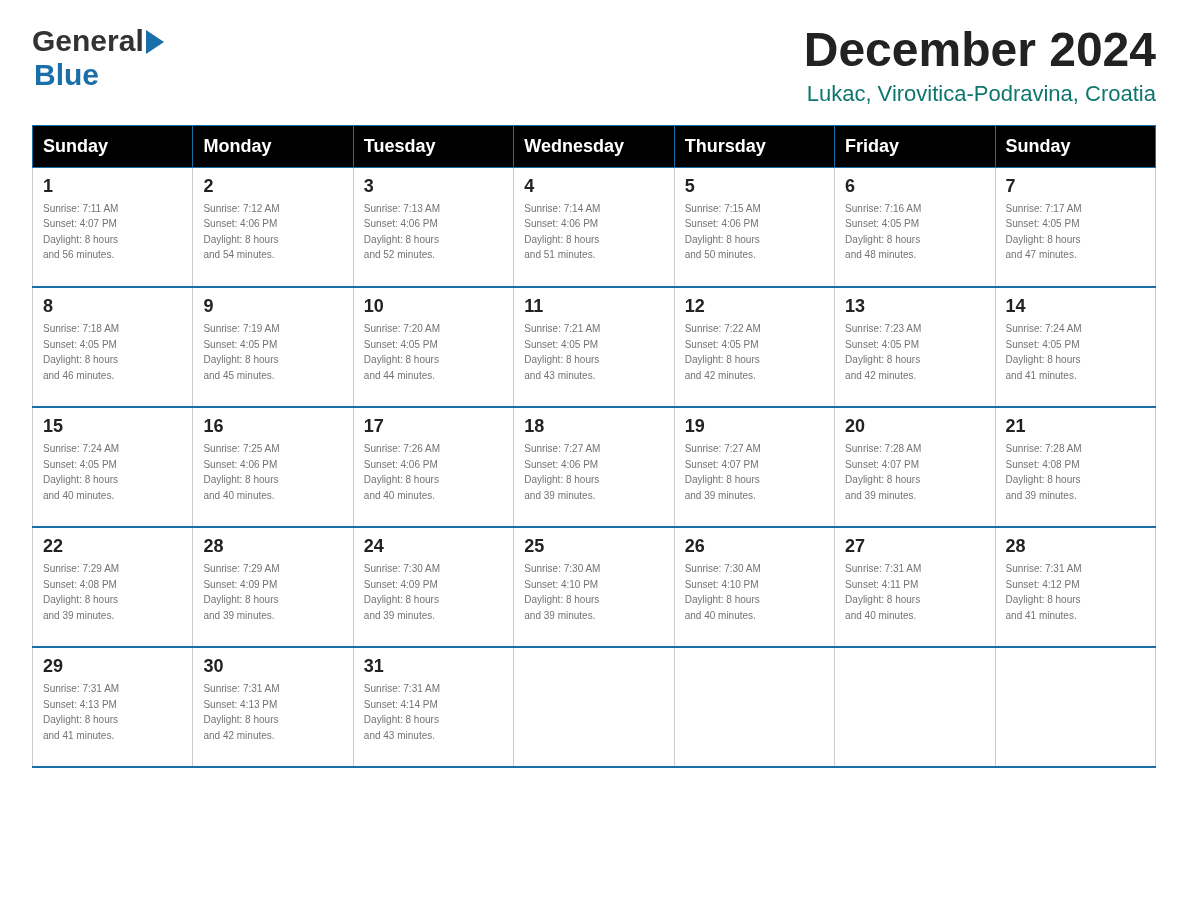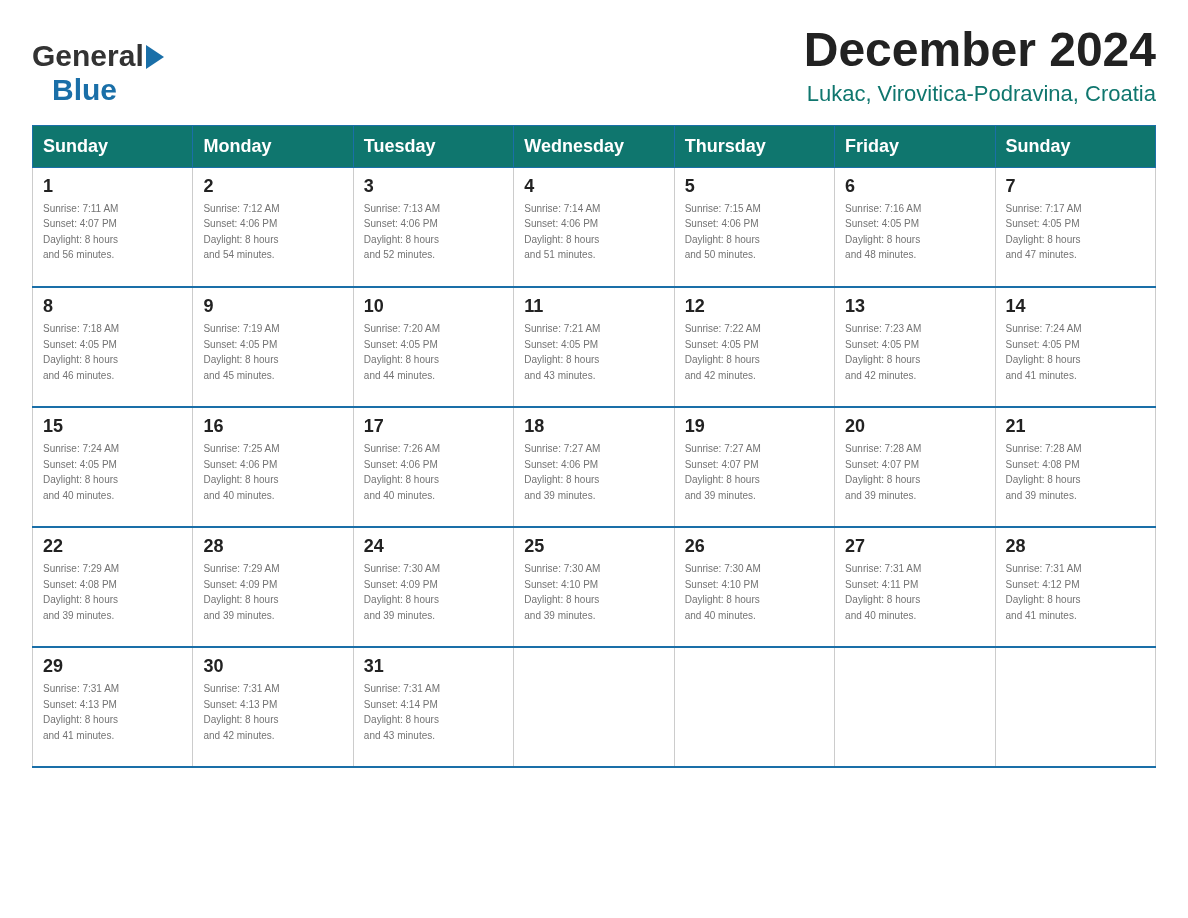--- a/index.html
+++ b/index.html
@@ -6,21 +6,21 @@
     body {
       background: #fff;
       font-family: Arial, sans-serif;
       padding: 24px 32px;
       width: 1188px;
       min-height: 918px;
     }
     .header {
       display: flex;
       justify-content: space-between;
-      align-items: flex-end;
+      align-items: flex-start;
       margin-bottom: 18px;
     }
     .logo-container {
       display: flex;
       flex-direction: column;
     }
     .logo-row1 {
       display: flex;
       align-items: center;
     }
@@ -37,21 +37,21 @@
       font-size: 22px;
       color: #0f766e;
       margin-top: 4px;
     }
     table {
       width: 100%;
       border-collapse: collapse;
       table-layout: fixed;
     }
     thead tr th {
-      background-color: #0f766e;
+      background-color: #000000;
       color: #fff;
       font-size: 18px;
       font-weight: bold;
       padding: 10px 10px;
       text-align: left;
       border: 1px solid #1a6fa8;
     }
     tbody tr td {
       vertical-align: top;
       padding: 8px 10px;
@@ -86,21 +86,21 @@
 <body>
 
 <div class="header">
   <div class="logo-container">
     <div class="logo-row1">
       <span style="font-size:30px;font-weight:bold;color:#333;font-family:Arial,sans-serif;">General</span>
       <svg width="22" height="28" viewBox="0 0 22 28" style="margin-left:2px;margin-top:2px;">
         <polygon points="0,2 18,14 0,26" fill="#1a6fa8"></polygon>
       </svg>
     </div>
-    <div style="margin-left:20px;">
+    <div style="margin-left:2px;">
       <span style="font-size:30px;font-weight:bold;color:#1a6fa8;font-family:Arial,sans-serif;">Blue</span>
     </div>
   </div>
   <div class="title-block">
     <div class="title-month">December 2024</div>
     <div class="title-location">Lukac, Virovitica-Podravina, Croatia</div>
   </div>
 </div>
 
 <table>

